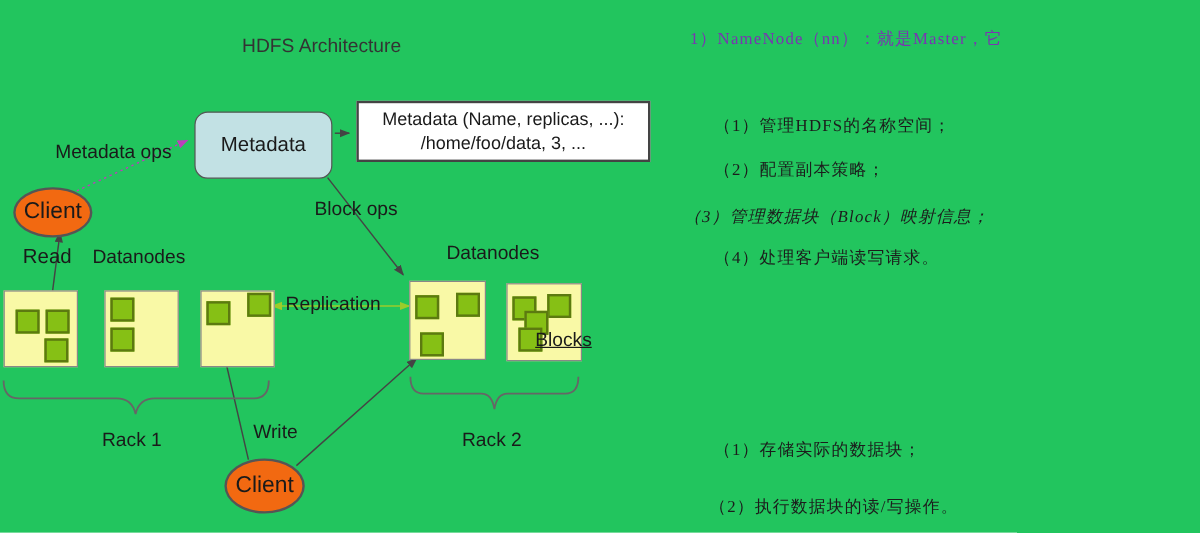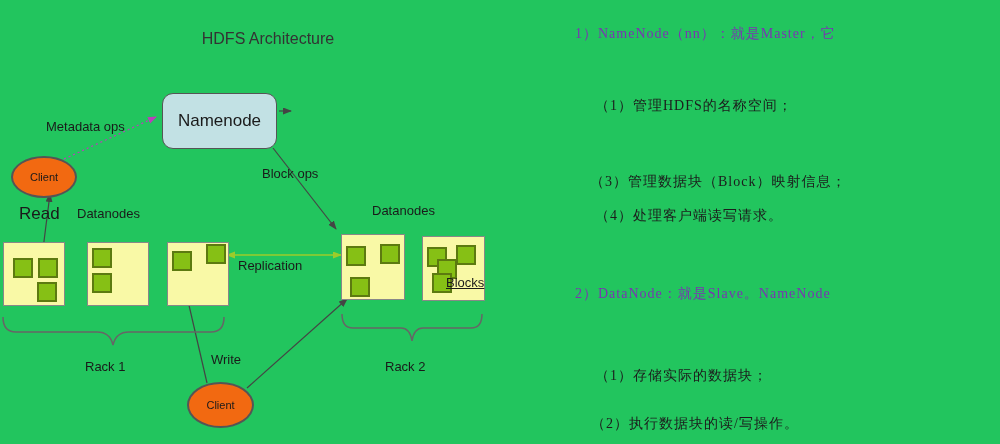--- a/index.html
+++ b/index.html
@@ -1,28 +1,28 @@
 <!DOCTYPE html>
 <html style="--purple-text: #7a35b2; --black-text: #1c1c1c; --namenode-fill: #c2e1e4; --client-fill: #f26911; --datanode-fill: #f9f9a6; --block-fill: #86c015; --block-border: #5c7a10; --replication-arrow: #9ccc2a; --metadata-ops-arrow: #bb3fbb;"><head>
 <meta charset="utf-8">
 <style>
   html,body{margin:0;padding:0;background:#fff;}
   #page{position:relative;width:1000px;height:444px;background:#22c55e;overflow:hidden;
         font-family:"Liberation Sans","DejaVu Sans",sans-serif;color:#1a1a1a;}
   #overlay{position:absolute;left:0;top:0;width:1000px;height:444px;pointer-events:none;}
-  .dlabel{position:absolute;font-size:13px;color:#1a1a1a;white-space:nowrap;}
+  .dlabel{position:absolute;font-size:16px;color:#1a1a1a;white-space:nowrap;}
   .title{position:absolute;left:188px;top:30px;width:160px;text-align:center;font-size:16px;color:#333;}
   .namenode{position:absolute;left:162px;top:93px;width:113px;height:54px;border-radius:11px;
             background:var(--namenode-fill);border:1.5px solid #555;display:flex;align-items:center;
             justify-content:center;font-size:17px;}
   .metabox{position:absolute;left:297px;top:84px;width:241px;height:47px;background:#fff;
            border:2px solid #444;display:flex;flex-direction:column;align-items:center;
            justify-content:center;font-size:15px;line-height:20px;}
   .client{position:absolute;border-radius:50%;background:var(--client-fill);border:2px solid #555;
-          display:flex;align-items:center;justify-content:center;font-size:11px;color:#1a1a1a;}
+          display:flex;align-items:center;justify-content:center;font-size:19px;color:#1a1a1a;}
   .client.top{left:11px;top:156px;width:62px;height:38px;}
   .client.bottom{left:187px;top:382px;width:63px;height:42px;}
   .dnbox{position:absolute;background:var(--datanode-fill);border:1.5px solid #888;}
   .blocksq{position:absolute;width:16px;height:16px;background:var(--block-fill);
            border:2px solid var(--block-border);}
   .note-line{position:absolute;font-family:"Liberation Serif","DejaVu Serif",serif;
              font-size:14px;line-height:27px;white-space:nowrap;letter-spacing:1px;}
   .purple{color:var(--purple-text);}
   .black{color:var(--black-text);}
   .mk-black{fill:#444;}
@@ -63,22 +63,26 @@
     <line x1="273" y1="148" x2="336" y2="229" class="ln" marker-end="url(#mBlack)"></line>
     <line x1="227" y1="255" x2="341" y2="255" class="ln-green" marker-start="url(#mGreenStart)" marker-end="url(#mGreen)"></line>
     <line x1="207" y1="383" x2="182" y2="275" class="ln" marker-end="url(#mBlack)"></line>
     <line x1="247" y1="388" x2="347" y2="299" class="ln" marker-end="url(#mBlack)"></line>
     <path d="M3,317 Q3,332 16,332 L97,332 Q110,332 113,345 Q116,332 129,332 L211,332 Q224,332 224,317" class="brace"></path>
     <path d="M342,314 Q342,328 353,328 L401,328 Q410,328 412,341 Q414,328 423,328 L471,328 Q482,328 482,314" class="brace"></path>
   </svg>
 
   <div class="title">HDFS Architecture</div>
 
-  <div class="namenode">Namenode</div>
+  <div class="namenode">Metadata</div>
 
+  <div class="metabox">
+    <div>Metadata (Name, replicas, ...):</div>
+    <div>/home/foo/data, 3, ...</div>
+  </div>
 
   <div class="dlabel" style="left:46px;top:119px;">Metadata ops</div>
   <div class="client top">Client</div>
   <div class="dlabel" style="left:19px;top:204px;font-size:17px;">Read</div>
   <div class="dlabel" style="left:77px;top:206px;">Datanodes</div>
   <div class="dlabel" style="left:262px;top:166px;">Block ops</div>
   <div class="dlabel" style="left:372px;top:203px;">Datanodes</div>
 
   <div class="dnbox" style="left:3px;top:242px;width:60px;height:62px;"></div>
   <div class="dnbox" style="left:87px;top:242px;width:60px;height:62px;"></div>
@@ -96,28 +100,28 @@
   <div class="blocksq" style="left:206px;top:244px;"></div>
 
   <div class="blocksq" style="left:346px;top:246px;"></div>
   <div class="blocksq" style="left:380px;top:244px;"></div>
   <div class="blocksq" style="left:350px;top:277px;"></div>
   <div class="blocksq" style="left:427px;top:247px;"></div>
   <div class="blocksq" style="left:456px;top:245px;"></div>
   <div class="blocksq ztop" style="left:437px;top:259px;"></div>
   <div class="blocksq ztop" style="left:432px;top:273px;"></div>
 
-  <div class="dlabel" style="left:238px;top:258px;">Replication</div>
+  <div class="dlabel" style="left:238px;top:245px;">Replication</div>
   <div class="dlabel ztop" style="left:446px;top:275px;">Blocks</div>
   <div class="dlabel" style="left:85px;top:359px;">Rack 1</div>
   <div class="dlabel" style="left:385px;top:359px;">Rack 2</div>
   <div class="dlabel" style="left:211px;top:352px;">Write</div>
   <div class="client bottom">Client</div>
 
   <div class="note-line purple" style="left:575px;top:20px;">1）NameNode（nn）：就是Master，它</div>
   <div class="note-line black" style="left:595px;top:92px;">（1）管理HDFS的名称空间；</div>
-  <div class="note-line black" style="left:590px;top:168px;">（3）管理数据块（Block）映射信息；</div>
+  <div class="note-line black" style="left:595px;top:129px;">（2）配置副本策略；</div>
+  <div class="note-line black" style="left:570px;top:168px;font-style:italic;">（3）管理数据块（Block）映射信息；</div>
   <div class="note-line black" style="left:595px;top:202px;">（4）处理客户端读写请求。</div>
-  <div class="note-line purple" style="left:575px;top:280px;">2）DataNode：就是Slave。NameNode</div>
   <div class="note-line black" style="left:595px;top:362px;">（1）存储实际的数据块；</div>
   <div class="note-line black" style="left:591px;top:410px;">（2）执行数据块的读/写操作。</div>
 
 </div>
 
 </body></html>

